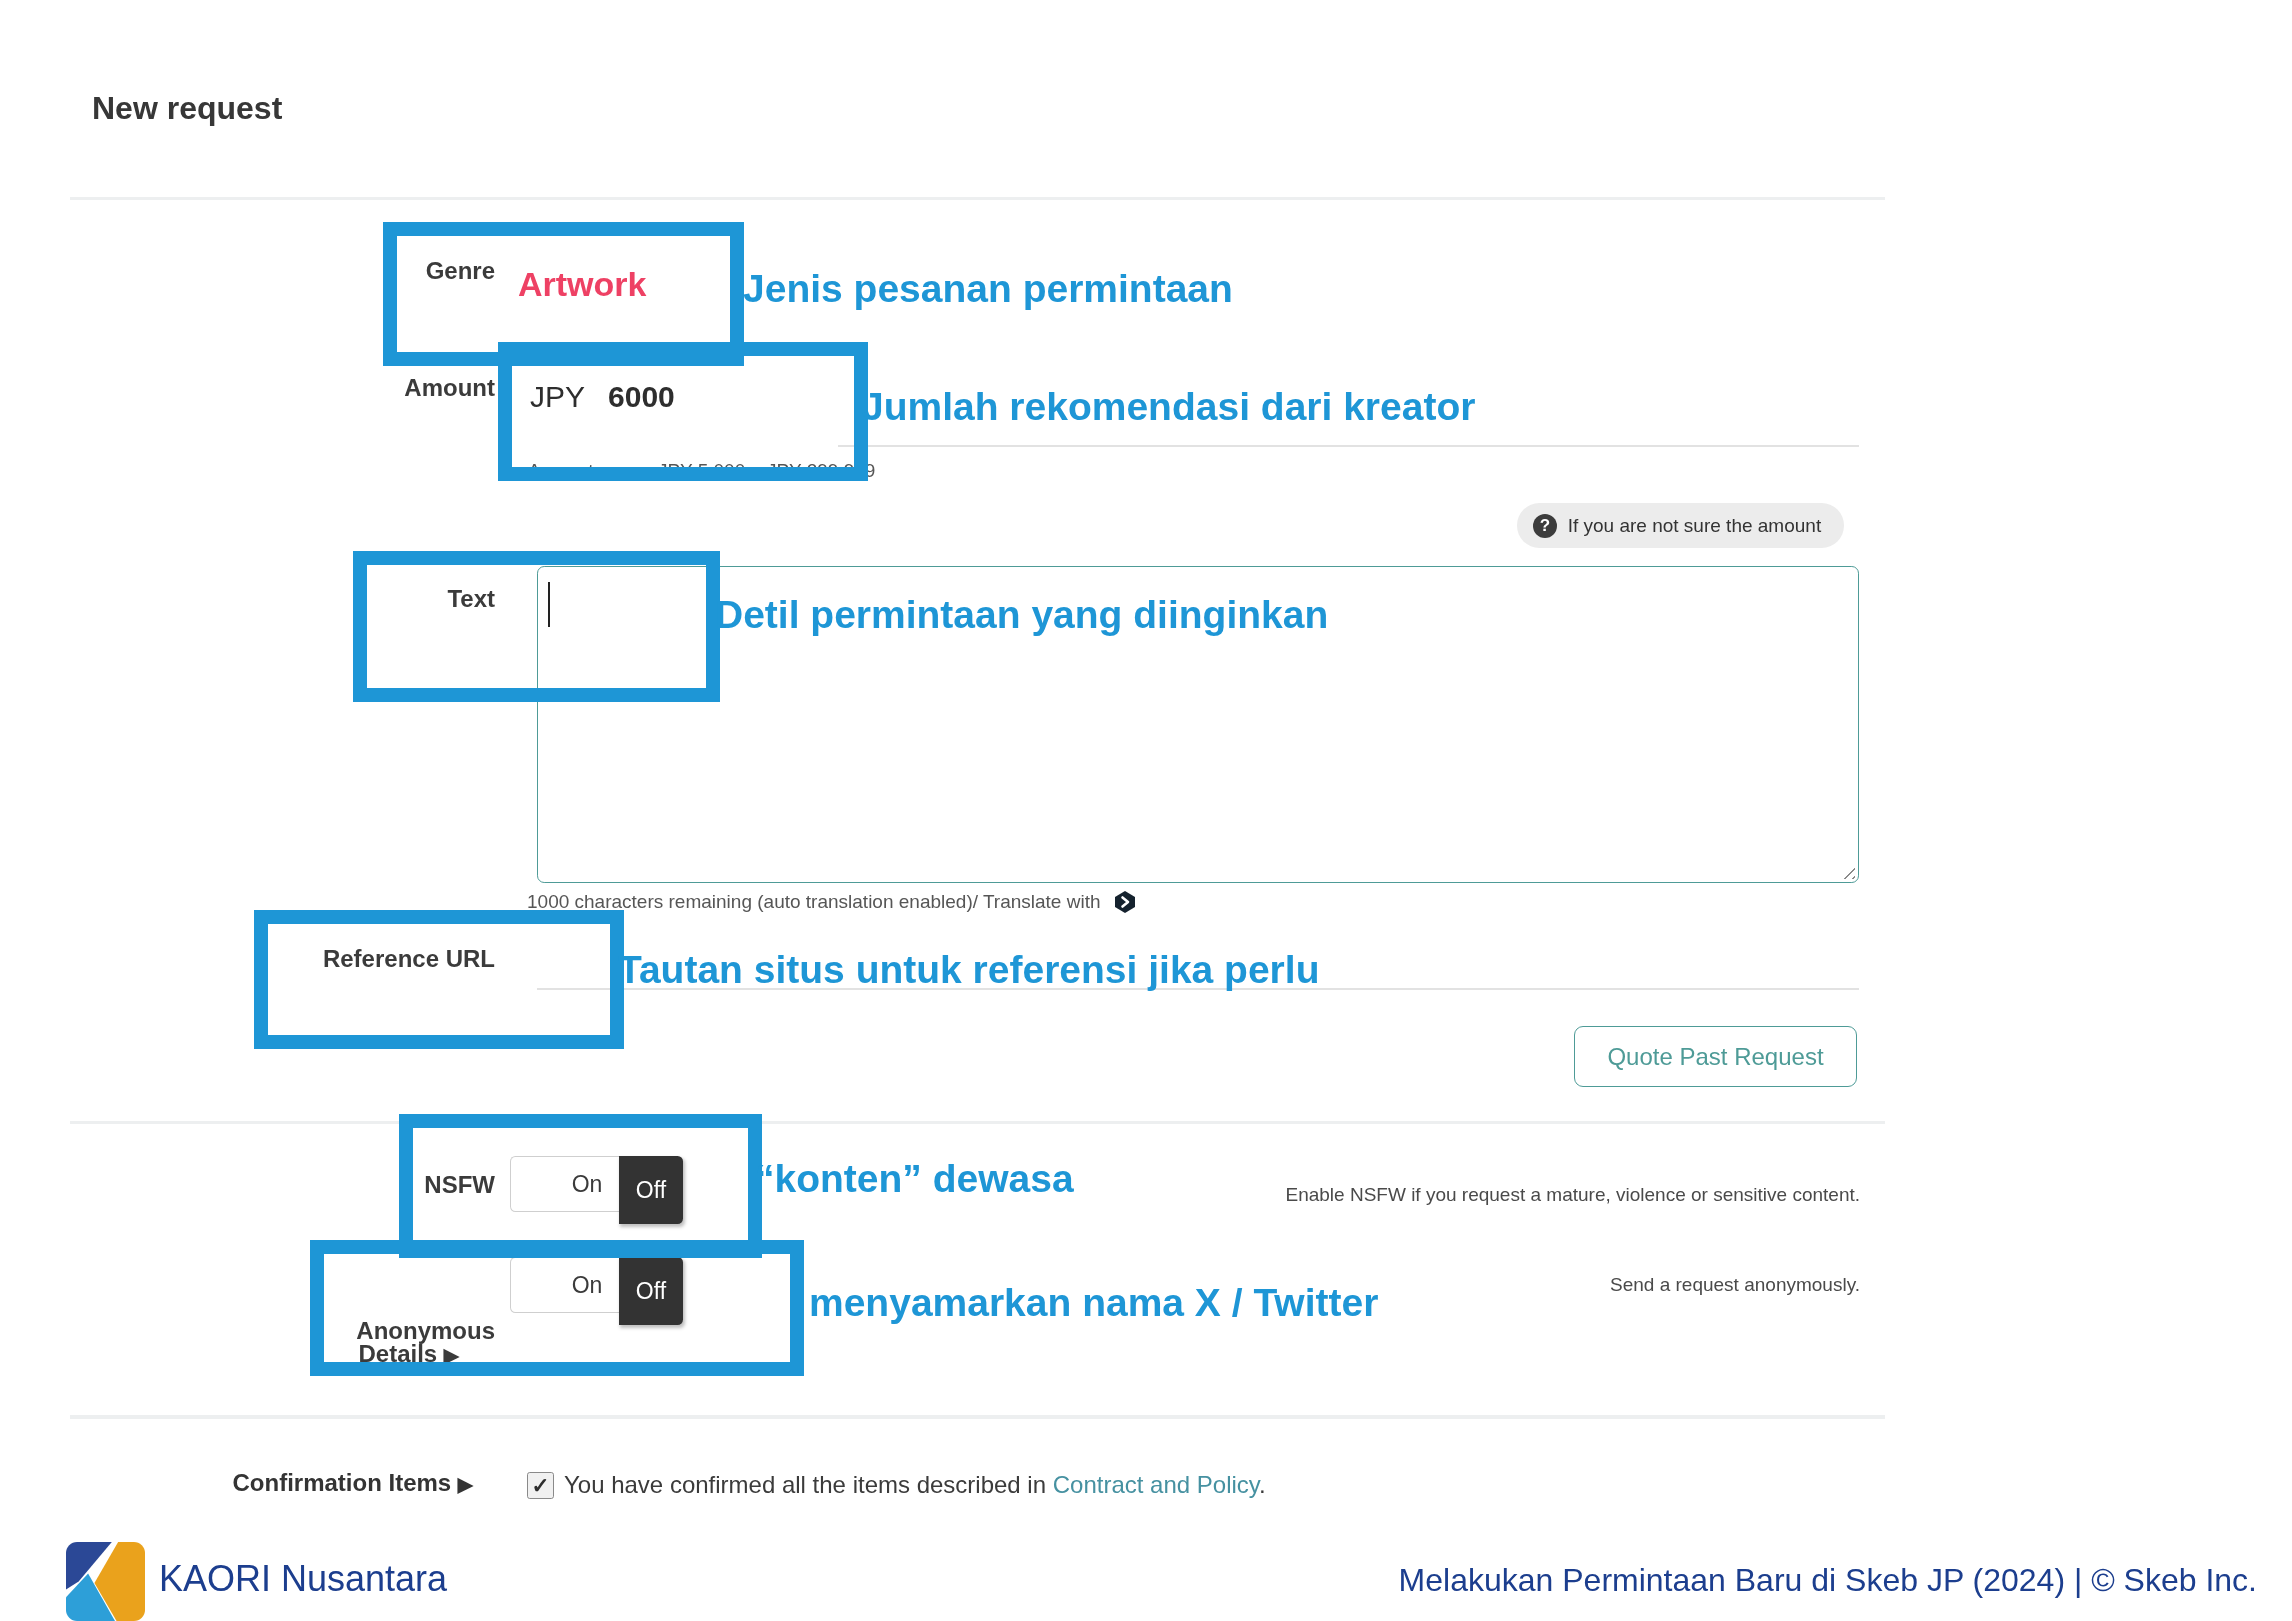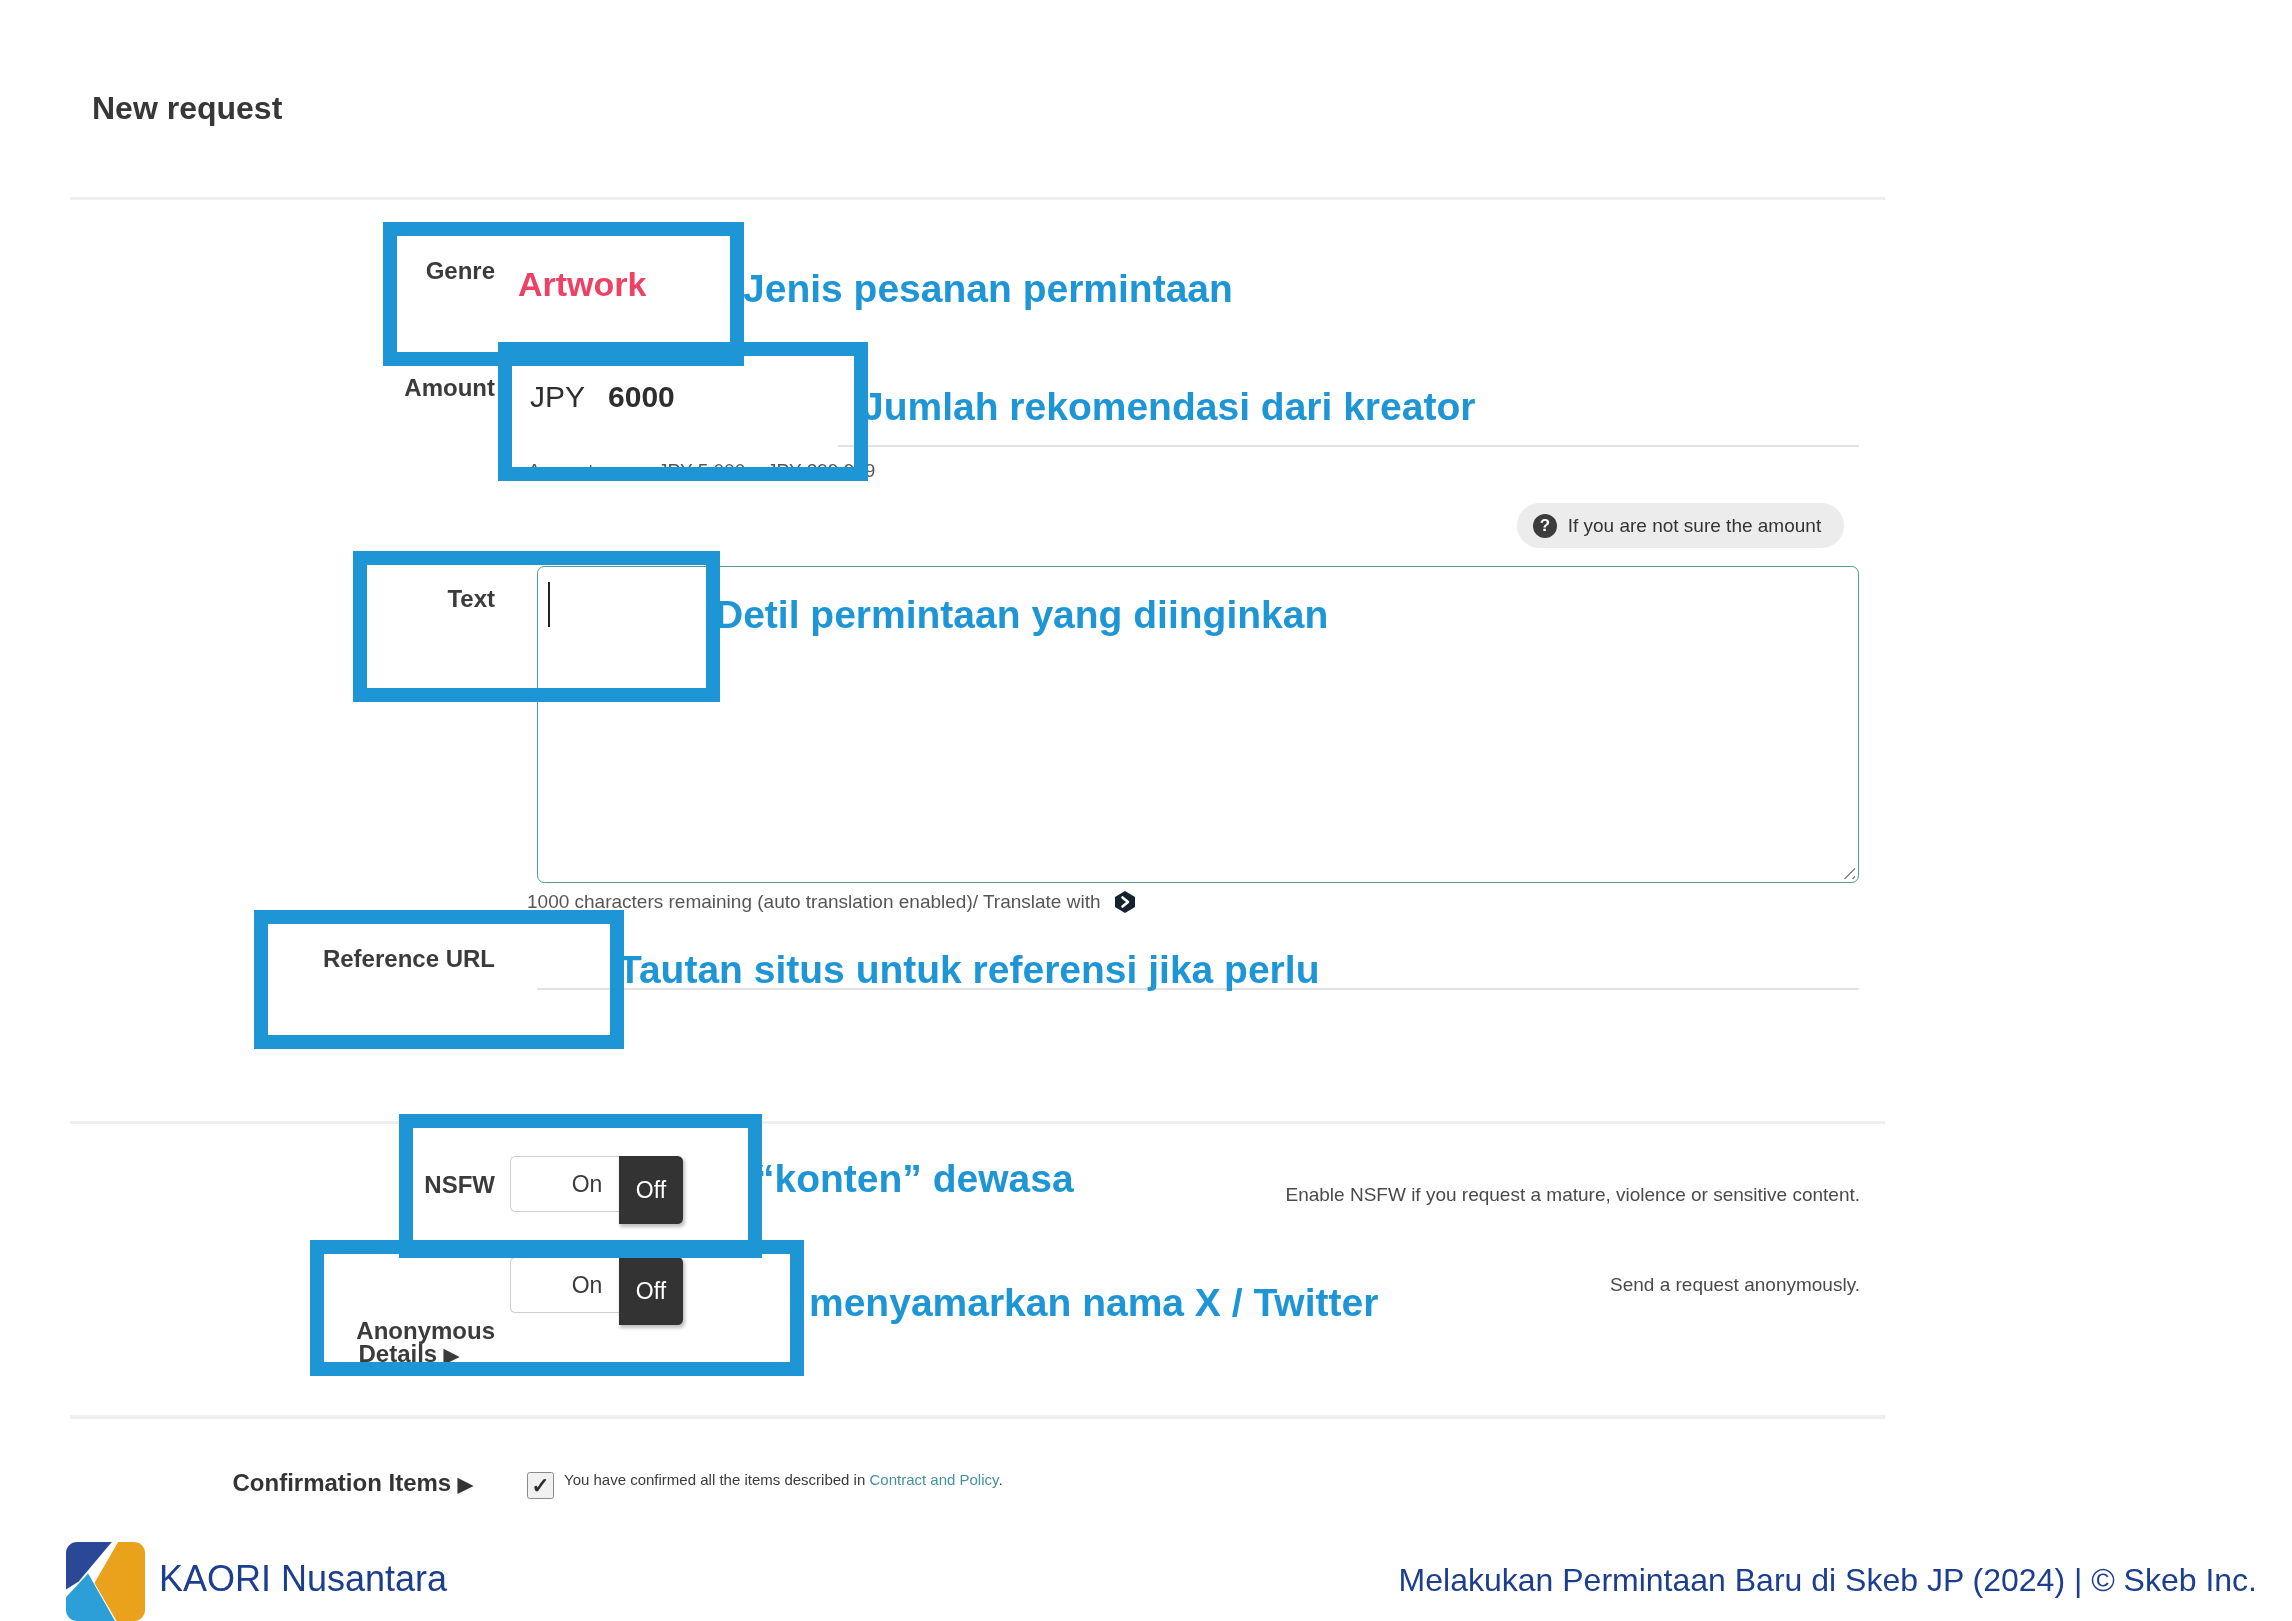--- a/index.html
+++ b/index.html
@@ -55,21 +55,21 @@
   .anon-toggle{left:510px;top:1257px;}
   .hint{right:433px;font-size:19px;color:#4a4a4a;text-align:right;white-space:nowrap;}
   .nsfw-hint{top:1184px;} .anon-hint{top:1274px;}
 
   .details-label{right:1834px;top:1340px;font-size:24px;font-weight:bold;color:#3b3b3b;white-space:nowrap;}
   .arrow{font-size:19.7px;letter-spacing:0;}
 
   .conf-label{right:1820px;top:1469px;font-size:24px;font-weight:bold;color:#343434;white-space:nowrap;}
   .checkbox{left:527px;top:1472px;width:25px;height:25px;background:#f1f1f1;border:1.8px solid #8a8a8a;
             border-radius:2.7px;color:#2e2e2e;font-size:21.5px;font-weight:bold;display:flex;align-items:center;justify-content:center;}
-  .conf-text{left:564px;top:1471px;font-size:15px;color:#3b3b3b;white-space:nowrap;}
+  .conf-text{left:564px;top:1471px;font-size:24px;color:#3b3b3b;white-space:nowrap;}
   .conf-link{color:#4691a1;}
 
   
   .ann-box{border:14.3px solid #1e96d6;z-index:5;}
   .ann-genre{left:383px;top:222px;width:333px;height:116px;}
   .ann-amount{left:498px;top:342px;width:342px;height:111px;}
   .ann-text{left:353px;top:551px;width:339px;height:123px;}
   .ann-ref{left:254px;top:910px;width:342px;height:111px;}
   .ann-nsfw{left:399px;top:1114px;width:335px;height:116px;}
   .ann-anon{left:310px;top:1240px;width:466px;height:108px;}
@@ -114,20 +114,21 @@
     <span class="small-note nowrap">1000 characters remaining (auto translation enabled)/ Translate with</span>
     <svg class="deepl-icon" viewBox="0 0 24 24">
       <path d="M12 1 L22 7 V17 L12 23 L2 17 V7 Z" fill="#15222e"></path>
       <path d="M9.5 7.5 L15 12 L9.5 16.5" stroke="#ffffff" stroke-width="2.6" fill="none" stroke-linecap="round" stroke-linejoin="round"></path>
     </svg>
   </div>
 
   <div class="abs flabel" style="top:945px;">Reference URL</div>
   <div class="abs underline ref-line"></div>
 
+  <div class="abs quote-btn">Quote Past Request</div>
 
   <div class="abs divider div2"></div>
 
   <div class="abs flabel" style="top:1171px;">NSFW</div>
   <div class="abs toggle nsfw-toggle">
     <div class="tg-on">On</div>
     <div class="tg-off">Off</div>
   </div>
   <div class="abs hint nsfw-hint">Enable NSFW if you request a mature, violence or sensitive content.</div>
 

